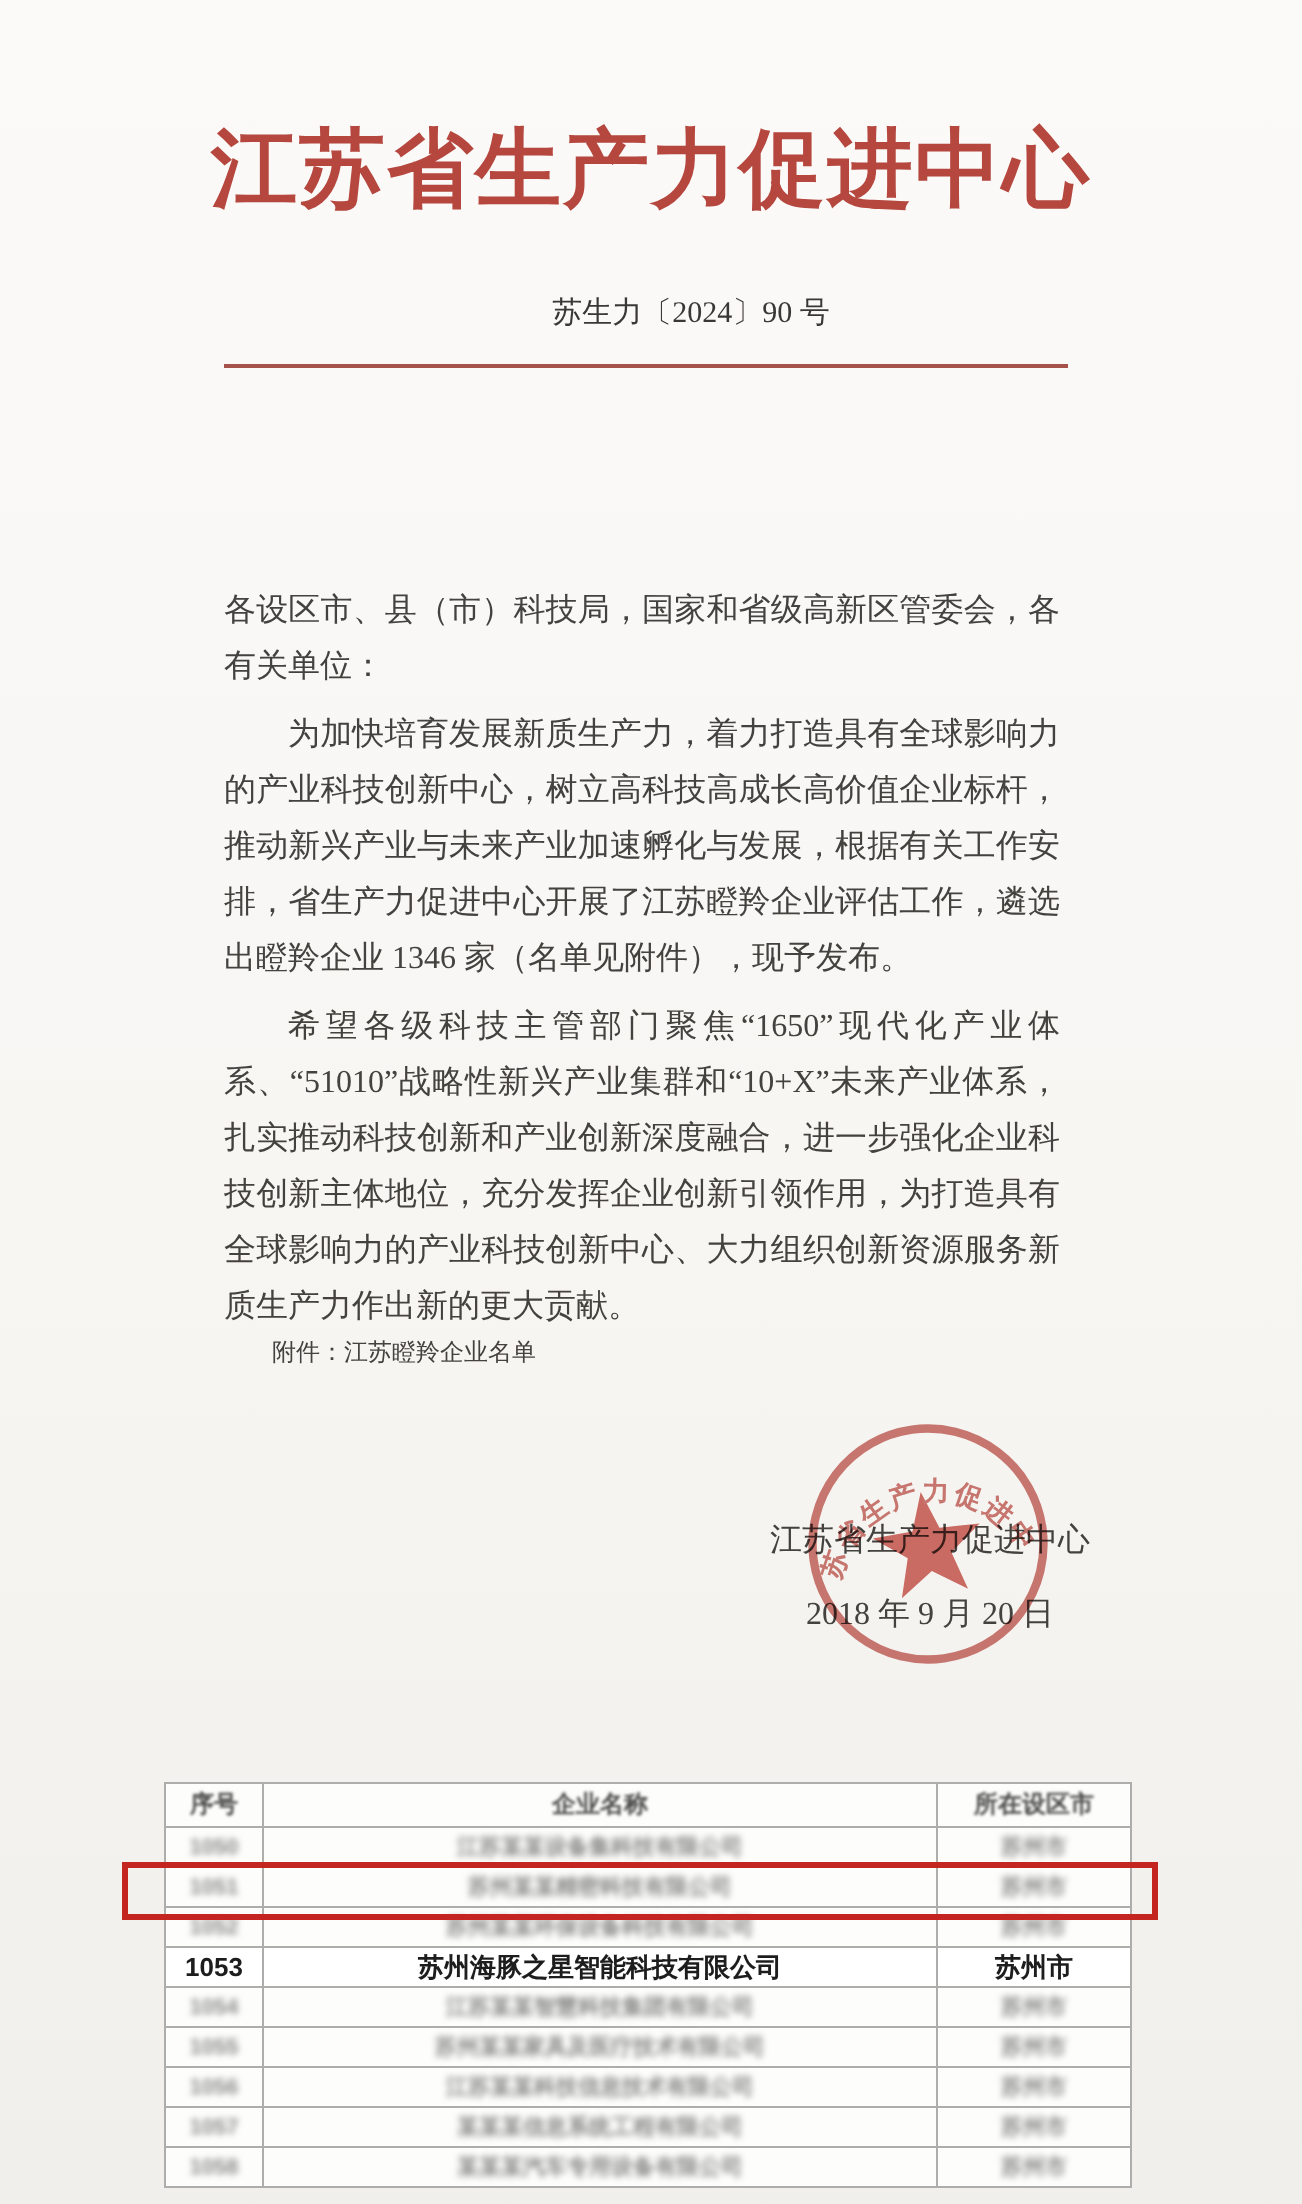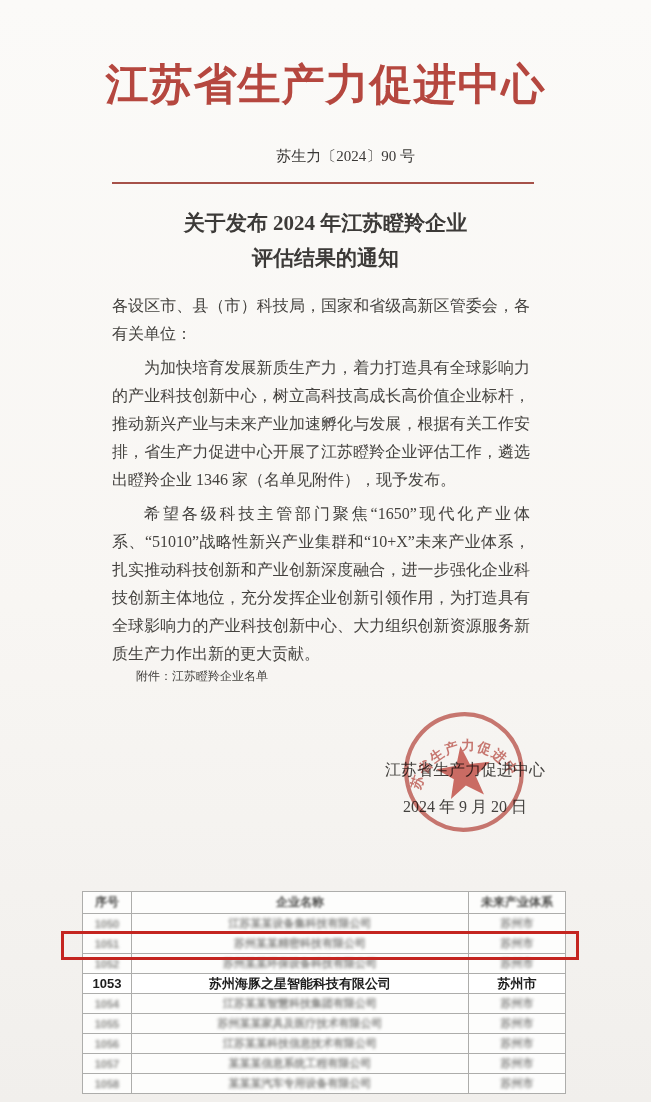--- a/index.html
+++ b/index.html
@@ -139,36 +139,32 @@
 <body>
 
 <div class="page">
 
   <div class="org-title">江苏省生产力促进中心</div>
 
   <div class="doc-number">苏生力〔2024〕90 号</div>
 
   <div class="red-divider"></div>
 
-  <div class="notice-title">
-    <div>关于发布 2024 年江苏瞪羚企业</div>
-    <div>评估结果的通知</div>
-  </div>
 
   <div class="body-text">
     <p class="no-indent">各设区市、县（市）科技局，国家和省级高新区管委会，各有关单位：</p>
     <p>为加快培育发展新质生产力，着力打造具有全球影响力的产业科技创新中心，树立高科技高成长高价值企业标杆，推动新兴产业与未来产业加速孵化与发展，根据有关工作安排，省生产力促进中心开展了江苏瞪羚企业评估工作，遴选出瞪羚企业 1346 家（名单见附件），现予发布。</p>
     <p>希望各级科技主管部门聚焦“1650”现代化产业体系、“51010”战略性新兴产业集群和“10+X”未来产业体系，扎实推动科技创新和产业创新深度融合，进一步强化企业科技创新主体地位，充分发挥企业创新引领作用，为打造具有全球影响力的产业科技创新中心、大力组织创新资源服务新质生产力作出新的更大贡献。</p>
   </div>
 
   <div class="attachment">附件：江苏瞪羚企业名单</div>
 
   <div class="signature">
     <div class="sig-org">江苏省生产力促进中心</div>
-    <div class="sig-date">2024 年 9 月 20 日</div>
+    <div class="sig-date">2018 年 9 月 20 日</div>
   </div>
 
   <svg class="seal" viewBox="0 0 120 120" xmlns="http://www.w3.org/2000/svg">
     <defs>
       <path id="sealArc" d="M 15 76 A 46 46 0 0 1 105 76" fill="none"></path>
     </defs>
     <circle cx="60" cy="60" r="55" fill="none" stroke="#c0564e" stroke-width="4"></circle>
     <polygon fill="#c5473e" points="60,35 66.5,53.1 85.7,53.7 70.5,65.4 75.9,83.8 60,73 44.1,83.8 49.5,65.4 34.3,53.7 53.5,53.1"></polygon>
     <text font-size="13" fill="#c0564e" letter-spacing="1.5" font-weight="bold" font-family="Liberation Serif, DejaVu Serif, serif">
       <textPath href="#sealArc" startOffset="50%" text-anchor="middle">江苏省生产力促进中心</textPath>
@@ -179,21 +175,21 @@
     <table class="company-table">
       <colgroup>
         <col style="width:49px">
         <col style="width:337px">
         <col style="width:97px">
       </colgroup>
       <thead>
         <tr>
           <th>序号</th>
           <th>企业名称</th>
-          <th>未来产业体系</th>
+          <th>所在设区市</th>
         </tr>
       </thead>
       <tbody>
         <tr class="blurred-row">
           <td>1050</td>
           <td>江苏某某设备集科技有限公司</td>
           <td>苏州市</td>
         </tr>
         <tr class="blurred-row">
           <td>1051</td>

